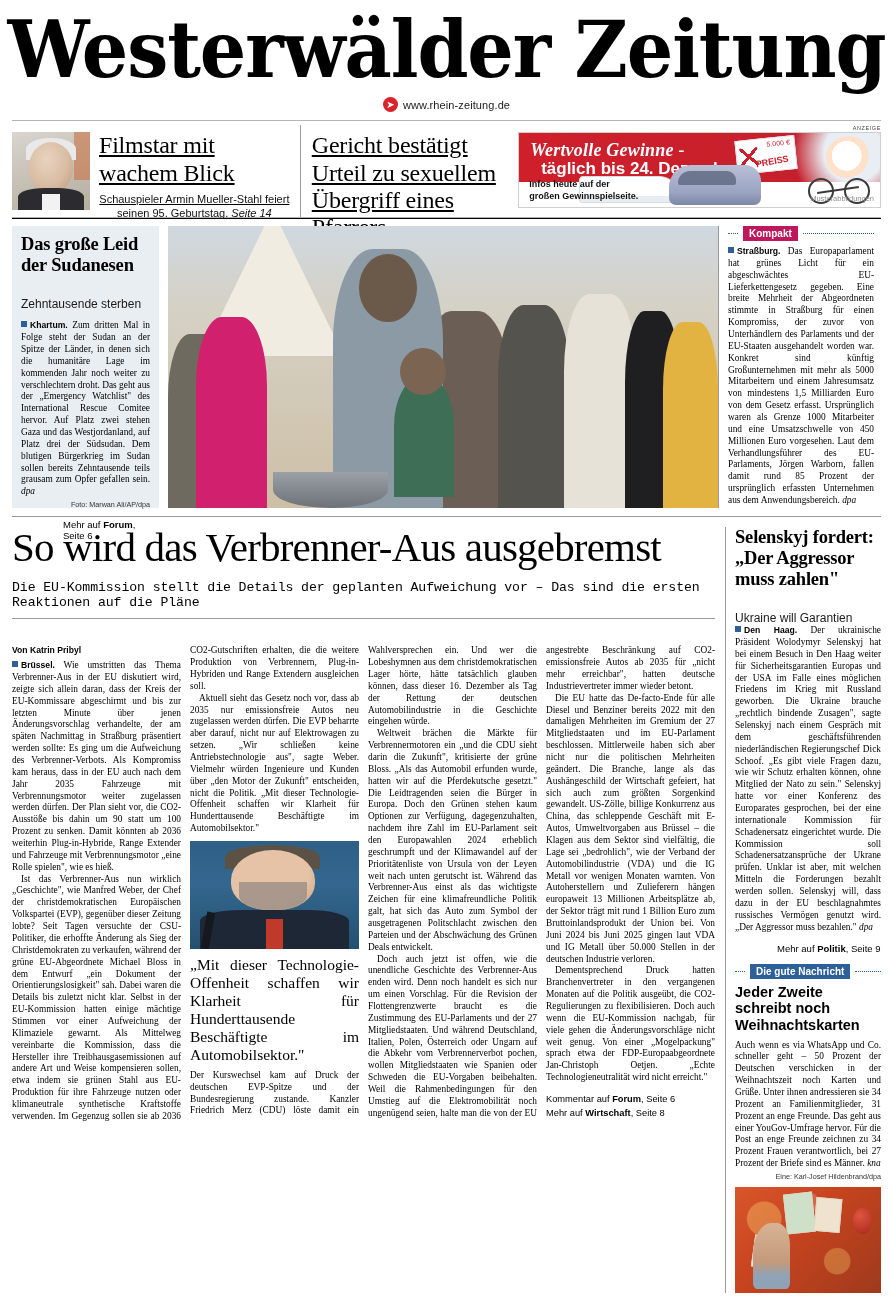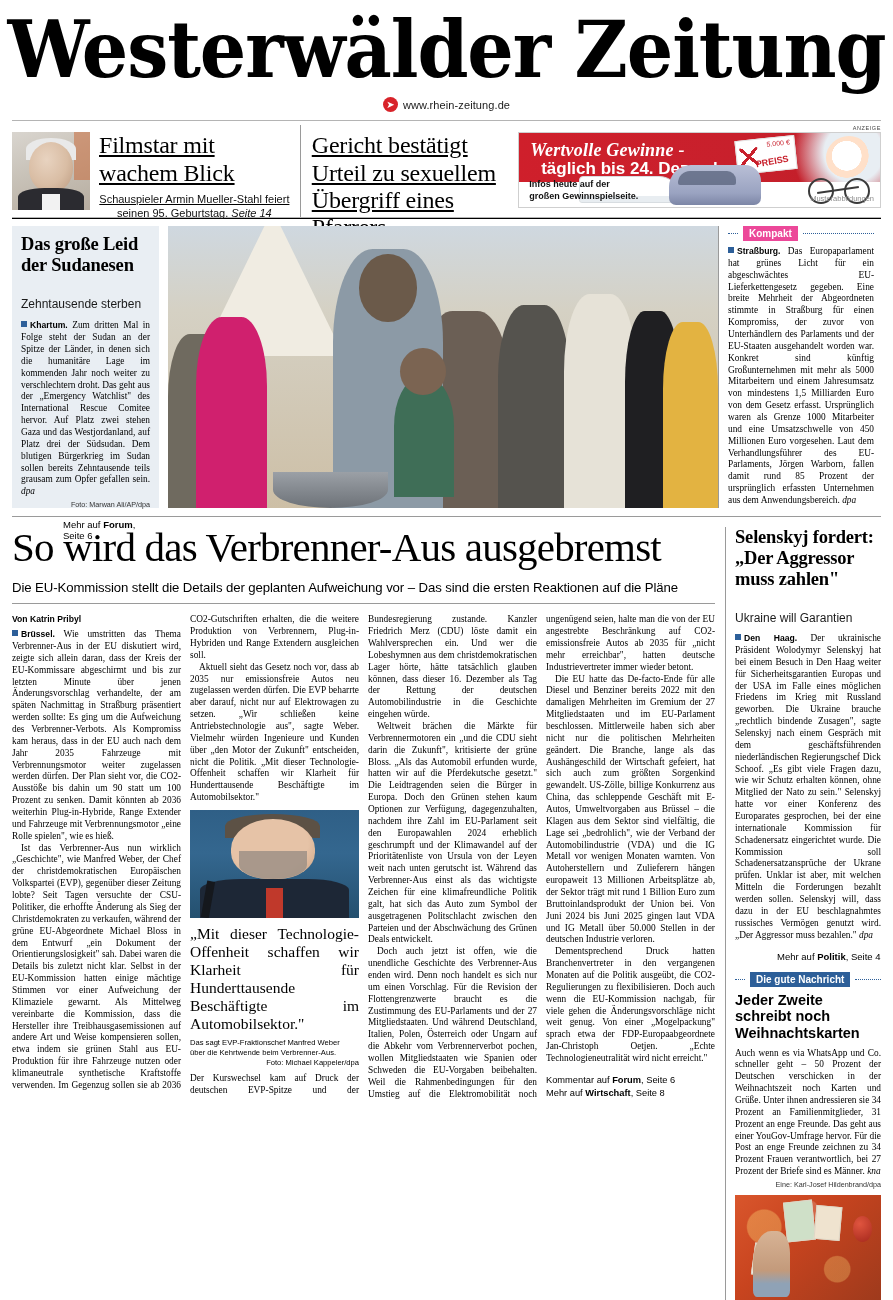--- a/index.html
+++ b/index.html
@@ -242,21 +242,21 @@
   .bowl {
     position: absolute; left: 19%; bottom: 0; width: 21%; height: 13%;
     background: linear-gradient(180deg,#9ba0a6,#6d7278); border-radius: 0 0 50% 50%;
   }
 
   .kompakt-head {
     display: flex; align-items: center; gap: 5px; margin-bottom: 5px;
   }
   .kompakt-dashleft { width: 10px; border-top: 1px dotted #2d5f99; }
   .kompakt-badge {
-    background: #ec4899; color: #fff;
+    background: #be185d; color: #fff;
     font-family: "Liberation Sans", sans-serif; font-weight: 700;
     font-size: 10px; padding: 1.5px 6px 2px 6px;
   }
   .kompakt-dash { flex: 1; border-top: 1px dotted #2d5f99; }
   .side-hl {
     font-family: "Liberation Sans", sans-serif; font-weight: 700;
     font-size: 14.5px; line-height: 1.14; margin-bottom: 6px;
   }
 
   
@@ -265,22 +265,22 @@
   
   .lead { display: flex; margin-top: 10px; }
   .lead-main { width: 718px; padding-right: 10px; }
   .lead-side { width: 157px; padding-left: 9px; border-left: 1px solid #9a9a9a; }
   .lead-hl {
     font-family: "Liberation Serif", serif; font-weight: 400;
     font-size: 41px; line-height: 1.02; letter-spacing: -.8px;
     margin-bottom: 11px;
   }
   .lead-sub {
-    font-family: Liberation Sans, sans-serif; font-size: 13.2px;
-    margin-bottom: 10px; padding-bottom: 8px; border-bottom: 1px solid #9a9a9a;
+    font-family: Liberation Mono, monospace; font-size: 13.2px;
+    margin-bottom: 26px; padding-bottom: 8px; border-bottom: 1px solid #9a9a9a;
     letter-spacing: -.1px;
   }
   .byline {
     font-family: "Liberation Sans", sans-serif; font-weight: 700; font-size: 8.6px;
     margin-bottom: 4px;
   }
   .cols4 { column-count: 4; column-gap: 9px; column-rule: none; }
   .cols4 p { margin-bottom: 0; }
   .cols4 p + p { text-indent: 9px; }
 
@@ -503,48 +503,43 @@
         <div class="weber-block">
           <div class="weber-photo">
             <div class="wsuit"></div>
               <div class="whair"></div>
               <div class="wface"></div>
             <div class="wbeard"></div>
               <div class="wtie"></div>
               <div class="wmic"></div>
           </div>
           <div class="pullquote">„Mit dieser Technologie-Offenheit schaffen wir Klarheit für Hunderttausende Beschäftigte im Automobilsektor."</div>
-          <div class="pq-caption">
-            <div>Das sagt EVP-Fraktionschef Manfred Weber</div>
-            <div>über die Kehrtwende beim Verbrenner-Aus.</div>
-            <div style="text-align:right">Foto: Michael Kappeler/dpa</div>
-          </div>
         </div>
 
         <p>Der Kurswechsel kam auf Druck der deutschen EVP-Spitze und der Bundesregierung zustande. Kanzler Friedrich Merz (CDU) löste damit ein Wahlversprechen ein. Und wer die Lobeshymnen aus dem christdemokratischen Lager hörte, hätte tatsächlich glauben können, dass dieser 16. Dezember als Tag der Rettung der deutschen Automobilindustrie in die Geschichte eingehen würde.</p>
         <p>Weltweit brächen die Märkte für Verbrennermotoren ein „und die CDU sieht darin die Zukunft", kritisierte der grüne Bloss. „Als das Automobil erfunden wurde, hatten wir auf die Pferdekutsche gesetzt." Die Leidtragenden seien die Bürger in Europa. Doch den Grünen stehen kaum Optionen zur Verfügung, dagegenzuhalten, nachdem ihre Zahl im EU-Parlament seit den Europawahlen 2024 erheblich geschrumpft und der Klimawandel auf der Prioritätenliste von Ursula von der Leyen weit nach unten gerutscht ist. Während das Verbrenner-Aus einst als das wichtigste Zeichen für eine klimafreundliche Politik galt, hat sich das Auto zum Symbol der ausgetragenen Politschlacht zwischen den Parteien und der Abschwächung des Grünen Deals entwickelt.</p>
         <p>Doch auch jetzt ist offen, wie die unendliche Geschichte des Verbrenner-Aus enden wird. Denn noch handelt es sich nur um einen Vorschlag. Für die Revision der Flottengrenzwerte braucht es die Zustimmung des EU-Parlaments und der 27 Mitgliedstaaten. Und während Deutschland, Italien, Polen, Österreich oder Ungarn auf die Abkehr vom Verbrennerverbot pochen, wollen Mitgliedstaaten wie Spanien oder Schweden die EU-Vorgaben beibehalten. Weil die Rahmenbedingungen für den Umstieg auf die Elektromobilität noch ungenügend seien, halte man die von der EU angestrebte Beschränkung auf CO2-emissionsfreie Autos ab 2035 für „nicht mehr erreichbar", hatten deutsche Industrievertreter immer wieder betont.</p>
         <p>Die EU hatte das De-facto-Ende für alle Diesel und Benziner bereits 2022 mit den damaligen Mehrheiten im Gremium der 27 Mitgliedstaaten und im EU-Parlament beschlossen. Mittlerweile haben sich aber nicht nur die politischen Mehrheiten geändert. Die Branche, lange als das Aushängeschild der Wirtschaft gefeiert, hat sich auch zum größten Sorgenkind gewandelt. US-Zölle, billige Konkurrenz aus China, das schleppende Geschäft mit E-Autos, Umweltvorgaben aus Brüssel – die Klagen aus dem Sektor sind vielfältig, die Lage sei „bedrohlich", wie der Verband der Automobilindustrie (VDA) und die IG Metall vor wenigen Monaten warnten. Von Autoherstellern und Zulieferern hängen europaweit 13 Millionen Arbeitsplätze ab, der Sektor trägt mit rund 1 Billion Euro zum Bruttoinlandsprodukt der Union bei. Von Juni 2024 bis Juni 2025 gingen laut VDA und IG Metall über 50.000 Stellen in der deutschen Industrie verloren.</p>
         <p>Dementsprechend Druck hatten Branchenvertreter in den vergangenen Monaten auf die Politik ausgeübt, die CO2-Regulierungen zu flexibilisieren. Doch auch wenn die EU-Kommission nachgab, für viele gehen die Änderungsvorschläge nicht weit genug. Von einer „Mogelpackung" sprach etwa der FDP-Europaabgeordnete Jan-Christoph Oetjen. „Echte Technologieneutralität wird nicht erreicht."</p>
         <div class="kommentar">
           <div><span>Kommentar auf </span><b>Forum</b><span>, Seite 6</span></div>
           <div><span>Mehr auf </span><b>Wirtschaft</b><span>, Seite 8</span></div>
         </div>
       </div>
     </div>
 
     <div class="lead-side">
       <div class="sudan-hl">Selenskyj fordert: „Der Aggressor muss zahlen"</div>
       <div class="sudan-sub">Ukraine will Garantien</div>
-      <div class="bodytext" style="margin-top:8px">
+      <div class="bodytext" style="margin-top:0">
         <span class="bullet"></span><span class="dateline">Den Haag.</span>
         <span>Der ukrainische Präsident Wolodymyr Selenskyj hat bei einem Besuch in Den Haag weiter für Sicherheitsgarantien Europas und der USA im Falle eines möglichen Friedens im Krieg mit Russland geworben. Die Ukraine brauche „rechtlich bindende Zusagen", sagte Selenskyj nach einem Gespräch mit dem geschäftsführenden niederländischen Regierungschef Dick Schoof. „Es gibt viele Fragen dazu, wie wir Schutz erhalten können, ohne Mitglied der Nato zu sein." Selenskyj hatte vor einer Konferenz des Europarates gesprochen, bei der eine internationale Kommission für Schadenersatz eingerichtet wurde. Die Kommission soll Schadenersatzansprüche der Ukrane prüfen. Unklar ist aber, mit welchen Mitteln die Forderungen bezahlt werden sollen. Selenskyj will, dass dazu in der EU beschlagnahmtes russisches Vermögen genutzt wird. „Der Aggressor muss bezahlen."</span>
         <span class="credit">dpa</span>
       </div>
-      <div class="more-link"><span>Mehr auf </span><b>Politik</b><span>, Seite 4</span></div>
+      <div class="more-link"><span>Mehr auf </span><b>Politik</b><span>, Seite 9</span></div>
 
       <div class="gute-head">
         <span class="kompakt-dashleft"></span>
         <span class="gute-badge">Die gute Nachricht</span>
         <span class="kompakt-dash"></span>
       </div>
       <div class="side-hl">Jeder Zweite schreibt noch Weihnachtskarten</div>
       <div class="bodytext">
         <span>Auch wenn es via WhatsApp und Co. schneller geht – 50 Prozent der Deutschen verschicken in der Weihnachtszeit noch Karten und Grüße. Unter ihnen andressieren sie 34 Prozent an Familienmitglieder, 31 Prozent an enge Freunde. Das geht aus einer YouGov-Umfrage hervor. Für die Post an enge Freunde zeichnen zu 34 Prozent Frauen verantwortlich, bei 27 Prozent der Briefe sind es Männer.</span>
         <span class="credit">kna</span>

